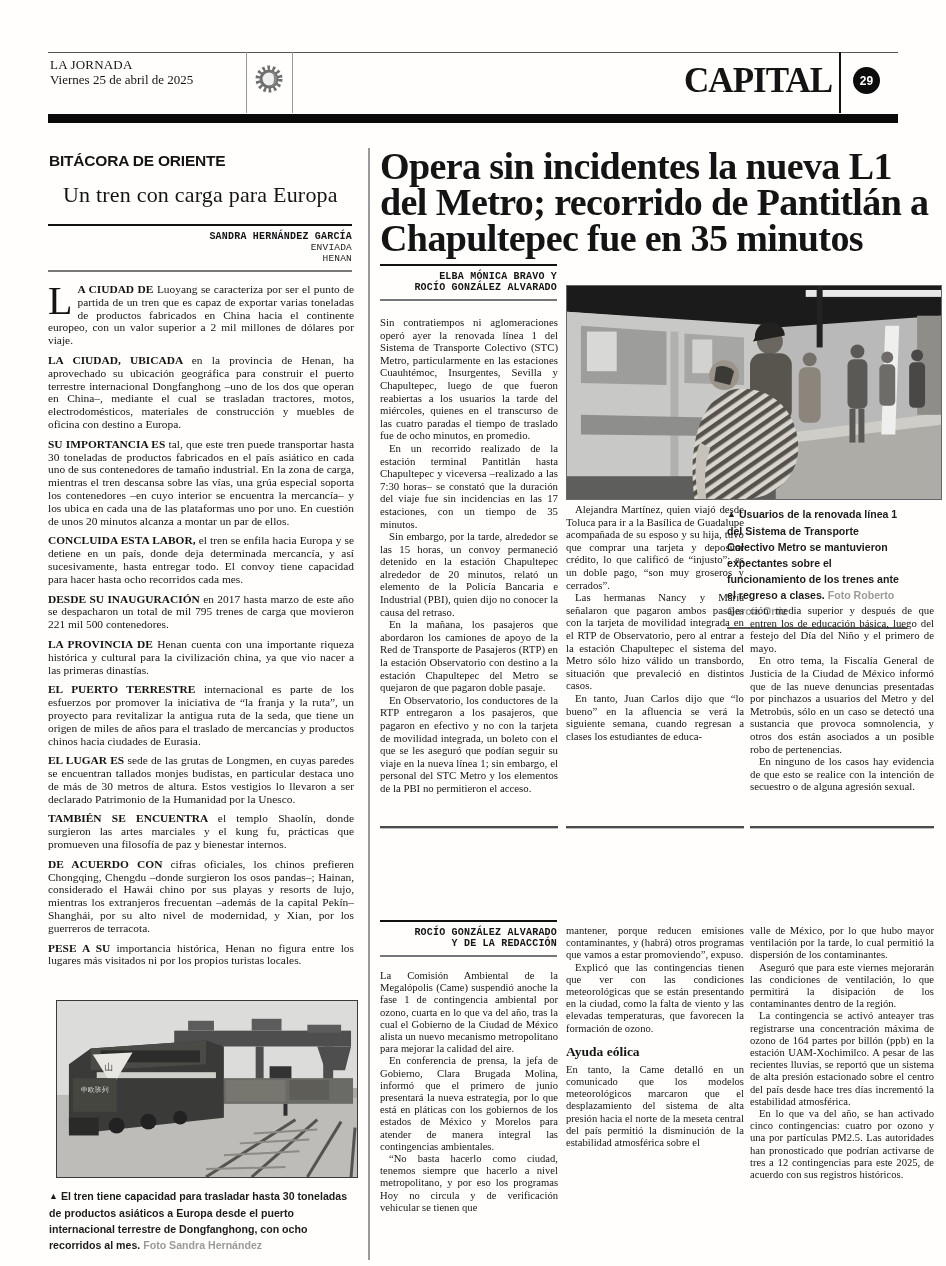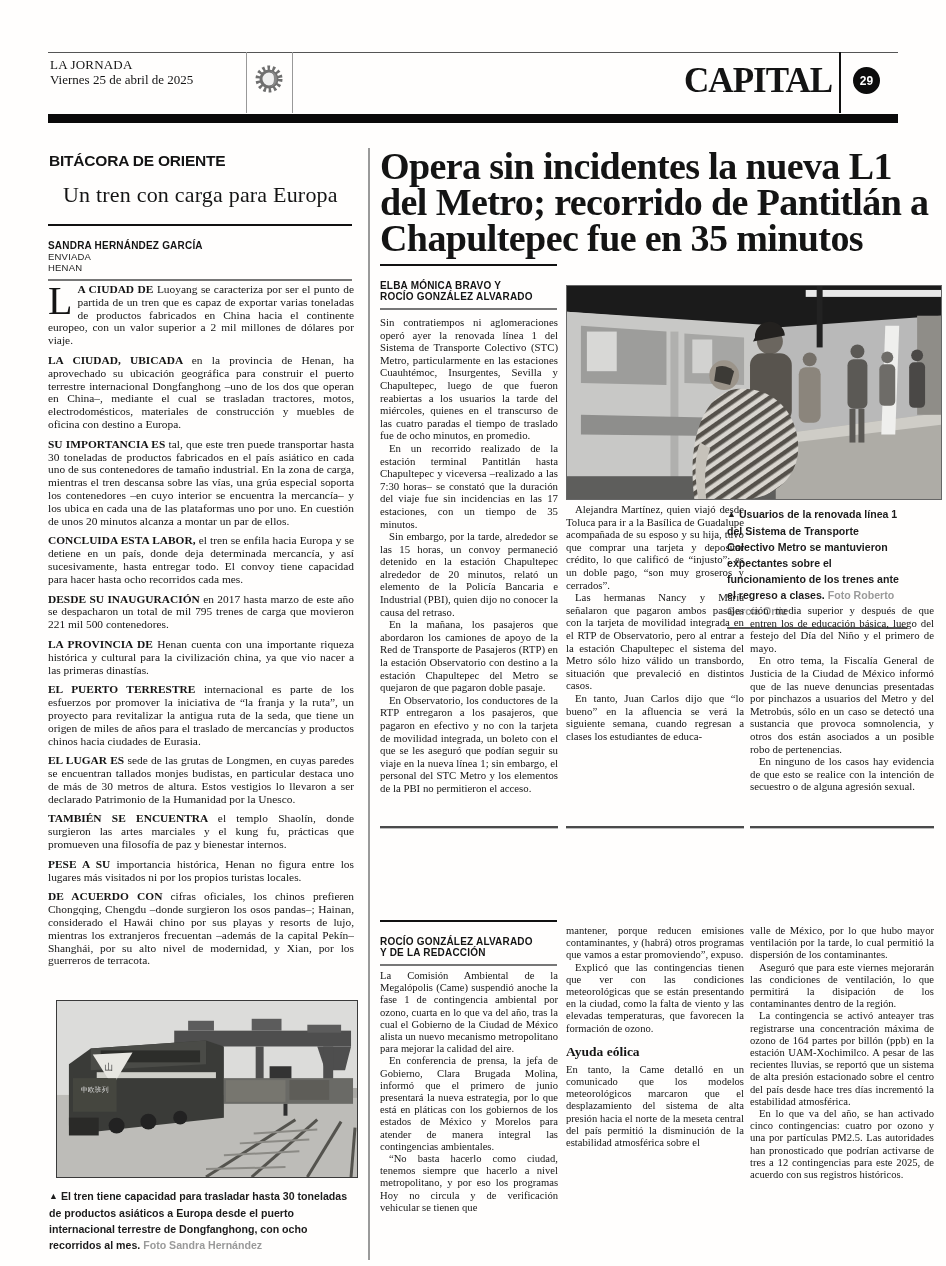--- a/index.html
+++ b/index.html
@@ -22,21 +22,21 @@
     background:#0c0c0c; color:#fff; font-family:"Liberation Sans",sans-serif; font-weight:bold;
     font-size:12px; display:flex; align-items:center; justify-content:center; }
   .mast-bar { position:absolute; left:48px; top:114px; width:850px; height:9px; background:#0a0a0a; }
   
   .vdivider { position:absolute; left:368px; top:148px; width:2px; height:1112px; background:#9a9a9a; }
   
   .kicker { position:absolute; left:49px; top:152px; font-family:"Liberation Sans",sans-serif;
     font-weight:bold; font-size:15.5px; letter-spacing:-.2px; }
   .feat-title { position:absolute; left:49px; top:182px; font-size:22px; letter-spacing:.2px;margin-left:14px; }
   .byline-block { border-top:2px solid #111; border-bottom:2px solid #777;
-    font-family:Liberation Sans, sans-serif; padding:14px 0 6px 0; }
+    font-family:Liberation Mono, monospace; padding:5px 0 6px 0;text-align:right; }
   .byline-block .bl-name { font-weight:bold; font-size:10px; letter-spacing:.2px; }
   .byline-block .bl-sub { font-size:9.5px; color:#222; letter-spacing:.2px; }
   #feat-byline { position:absolute; left:48px; top:224px; width:304px; }
   .feat-body { position:absolute; left:48px; top:283px; width:306px; height:712px; overflow:hidden;
     font-size:11.4px; line-height:12.8px; text-align:justify; hyphens:auto; }
   .feat-body p { margin-bottom:7px; }
   .feat-body b, .art-col b { letter-spacing:0; }
   .dropcap { float:left; font-size:40px; line-height:32px; padding:2px 5px 0 0; }
   
   .photo { position:absolute; border:1px solid #3a3a3a; background:#cfcfcf; }
@@ -120,22 +120,22 @@
     </p>
     <div>
         <p><b>LA CIUDAD, UBICADA </b>en la provincia de Henan, ha aprovechado su ubicación geográfica para construir el puerto terrestre internacional Dongfanghong –uno de los dos que operan en China–, mediante el cual se trasladan tractores, motos, electrodomésticos, materiales de construcción y muebles de oficina con destino a Europa.</p>
         <p><b>SU IMPORTANCIA ES </b>tal, que este tren puede transportar hasta 30 toneladas de productos fabricados en el país asiático en cada uno de sus contenedores de tamaño industrial. En la zona de carga, mientras el tren descansa sobre las vías, una grúa especial soporta los contenedores –en cuyo interior se encuentra la mercancía– y los ubica en cada una de las plataformas uno por uno. En cuestión de unos 20 minutos alcanza a montar un par de ellos.</p>
         <p><b>CONCLUIDA ESTA LABOR, </b>el tren se enfila hacia Europa y se detiene en un país, donde deja determinada mercancía, y así sucesivamente, hasta entregar todo. El convoy tiene capacidad para hacer hasta ocho recorridos cada mes.</p>
         <p><b>DESDE SU INAUGURACIÓN </b>en 2017 hasta marzo de este año se despacharon un total de mil 795 trenes de carga que movieron 221 mil 500 contenedores.</p>
         <p><b>LA PROVINCIA DE </b>Henan cuenta con una importante riqueza histórica y cultural para la civilización china, ya que vio nacer a las primeras dinastías.</p>
         <p><b>EL PUERTO TERRESTRE </b>internacional es parte de los esfuerzos por promover la iniciativa de “la franja y la ruta”, un proyecto para revitalizar la antigua ruta de la seda, que tiene un origen de miles de años para el traslado de mercancías y productos chinos hacia ciudades de Eurasia.</p>
         <p><b>EL LUGAR ES </b>sede de las grutas de Longmen, en cuyas paredes se encuentran tallados monjes budistas, en particular destaca uno de más de 30 metros de altura. Estos vestigios lo llevaron a ser declarado Patrimonio de la Humanidad por la Unesco.</p>
         <p><b>TAMBIÉN SE ENCUENTRA </b>el templo Shaolín, donde surgieron las artes marciales y el kung fu, prácticas que promueven una filosofía de paz y bienestar internos.</p>
+        <p><b>DE ACUERDO CON </b>cifras oficiales, los chinos prefieren Chongqing, Chengdu –donde surgieron los osos pandas–; Hainan, considerado el Hawái chino por sus playas y resorts de lujo, mientras los extranjeros frecuentan –además de la capital Pekín– Shanghái, por su alto nivel de modernidad, y Xian, por los guerreros de terracota.</p>
         <p><b>PESE A SU </b>importancia histórica, Henan no figura entre los lugares más visitados ni por los propios turistas locales.</p>
-        <p><b>DE ACUERDO CON </b>cifras oficiales, los chinos prefieren Chongqing, Chengdu –donde surgieron los osos pandas–; Hainan, considerado el Hawái chino por sus playas y resorts de lujo, mientras los extranjeros frecuentan –además de la capital Pekín– Shanghái, por su alto nivel de modernidad, y Xian, por los guerreros de terracota.</p>
       </div>
   </div>
 
   <div class="photo" id="train-photo">
     <svg viewBox="0 0 302 178" preserveAspectRatio="none">
       <rect width="302" height="178" fill="#dcdcda"></rect>
       <rect y="95" width="302" height="83" fill="#bdbcb8"></rect>
 
       <rect x="230" y="88" width="72" height="10" fill="#a9a8a4"></rect>
 

